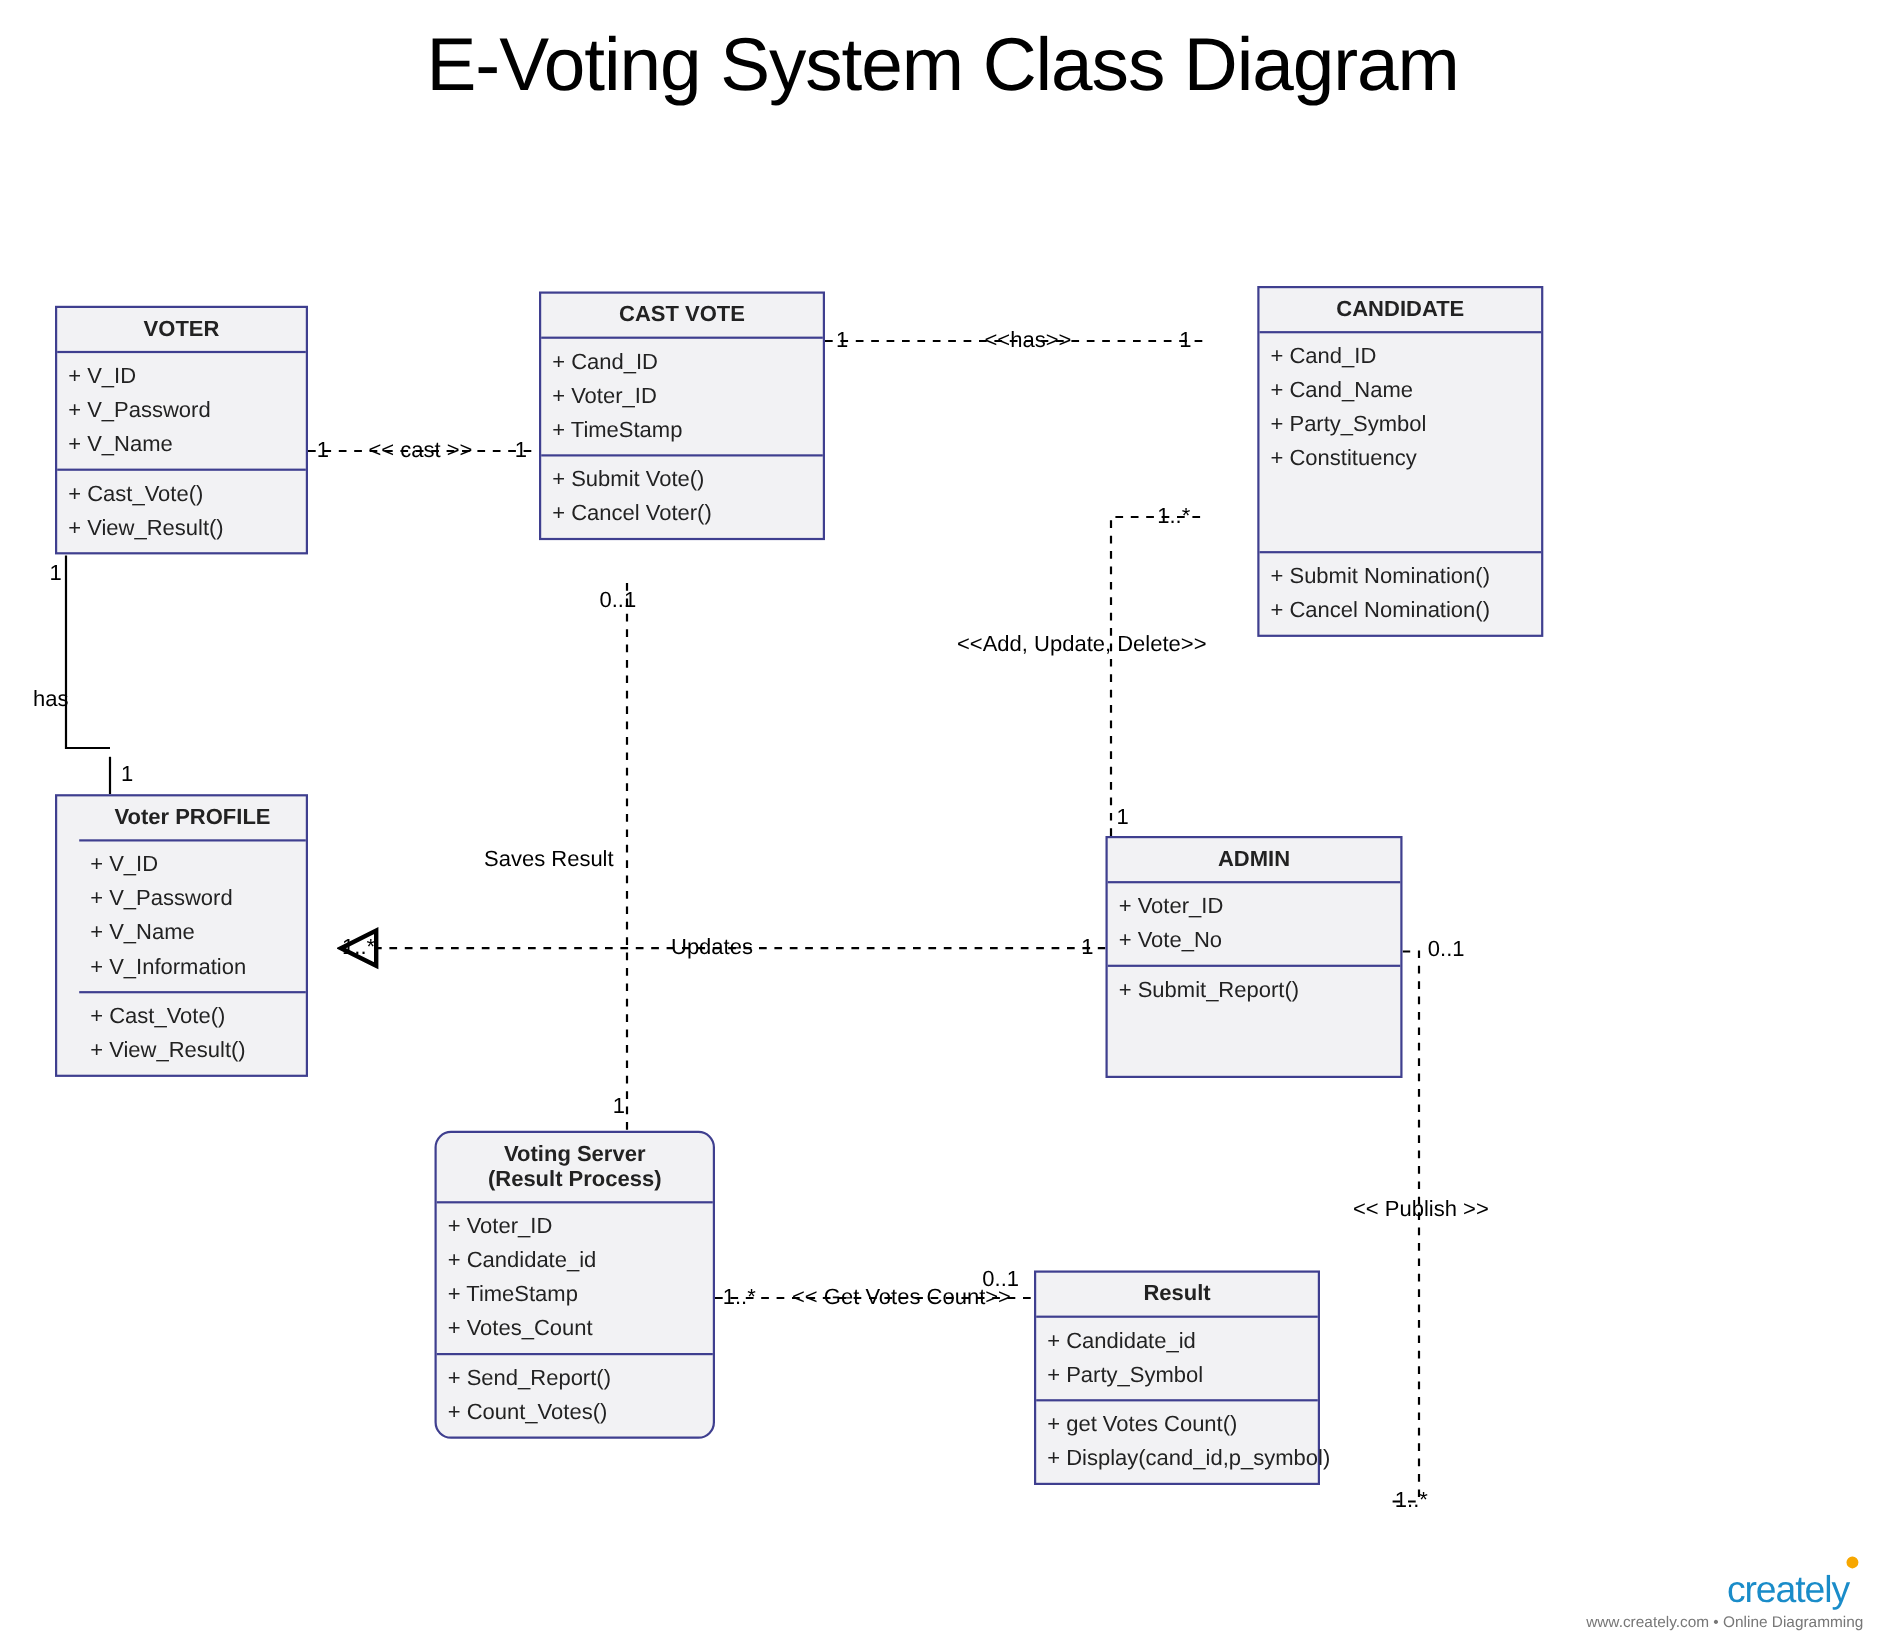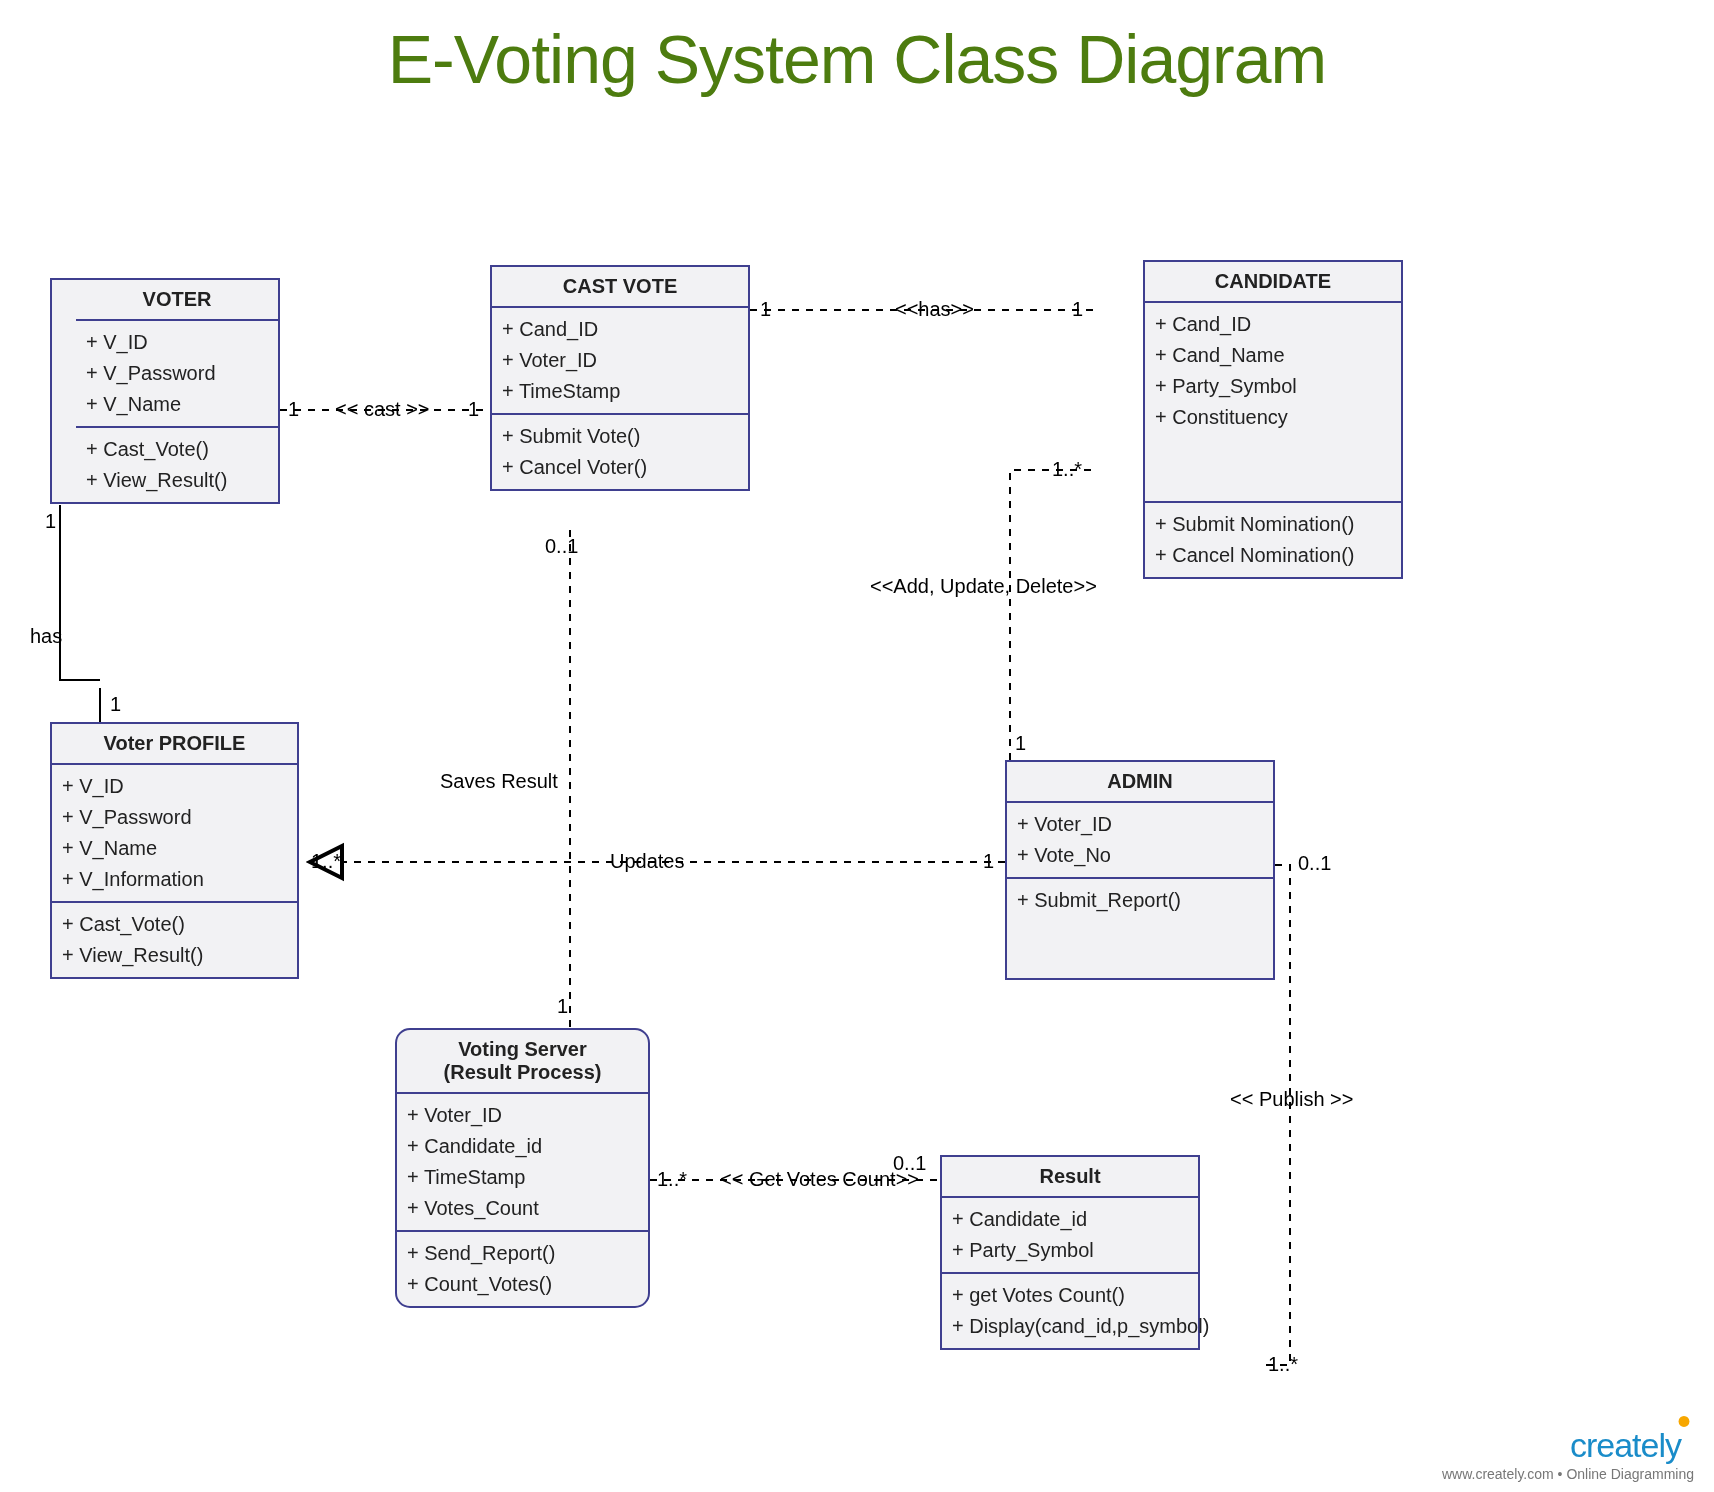--- a/index.html
+++ b/index.html
@@ -8,21 +8,21 @@
     background: #fff;
     width: 1714px;
     height: 1492px;
     position: relative;
     overflow: hidden;
   }
   .title {
     text-align: center;
     font-size: 68px;
     font-weight: 400;
-    color: #4d7c0f;
+    color: #000000;
     line-height: 1.15;
     padding-top: 20px;
     letter-spacing: -1px;
   }
   .canvas {
     position: absolute;
     top: 0; left: 0;
     width: 1714px;
     height: 1492px;
   }
@@ -106,21 +106,21 @@
 
   <path d="M1005,862 L310,862" stroke="#000" stroke-width="2" stroke-dasharray="7,7" fill="none" marker-end="url(#hollow-tri)"></path>
 
   <path d="M1010,760 L1010,470 L1095,470" stroke="#000" stroke-width="2" stroke-dasharray="7,7" fill="none"></path>
 
   <path d="M650,1180 L940,1180" stroke="#000" stroke-width="2" stroke-dasharray="7,7" fill="none"></path>
 
   <path d="M1275,865 L1290,865 L1290,1365 L1260,1365" stroke="#000" stroke-width="2" stroke-dasharray="7,7" fill="none"></path>
 </svg>
 
-<div class="uml" style="left:50px; top:278px; width:230px;padding-left:24px;">
+<div class="uml" style="left:50px; top:278px; width:230px;">
   <div class="hdr">VOTER</div>
   <div class="sect">
     <div class="row">+ V_ID</div>
     <div class="row">+ V_Password</div>
     <div class="row">+ V_Name</div>
   </div>
   <div class="sect">
     <div class="row">+ Cast_Vote()</div>
     <div class="row">+ View_Result()</div>
   </div>
@@ -146,21 +146,21 @@
     <div class="row">+ Cand_Name</div>
     <div class="row">+ Party_Symbol</div>
     <div class="row">+ Constituency</div>
   </div>
   <div class="sect">
     <div class="row">+ Submit Nomination()</div>
     <div class="row">+ Cancel Nomination()</div>
   </div>
 </div>
 
-<div class="uml" style="left:50px; top:722px; width:249px;">
+<div class="uml" style="left:50px; top:722px; width:230px;padding-left:20px;">
   <div class="hdr">Voter PROFILE</div>
   <div class="sect">
     <div class="row">+ V_ID</div>
     <div class="row">+ V_Password</div>
     <div class="row">+ V_Name</div>
     <div class="row">+ V_Information</div>
   </div>
   <div class="sect">
     <div class="row">+ Cast_Vote()</div>
     <div class="row">+ View_Result()</div>

